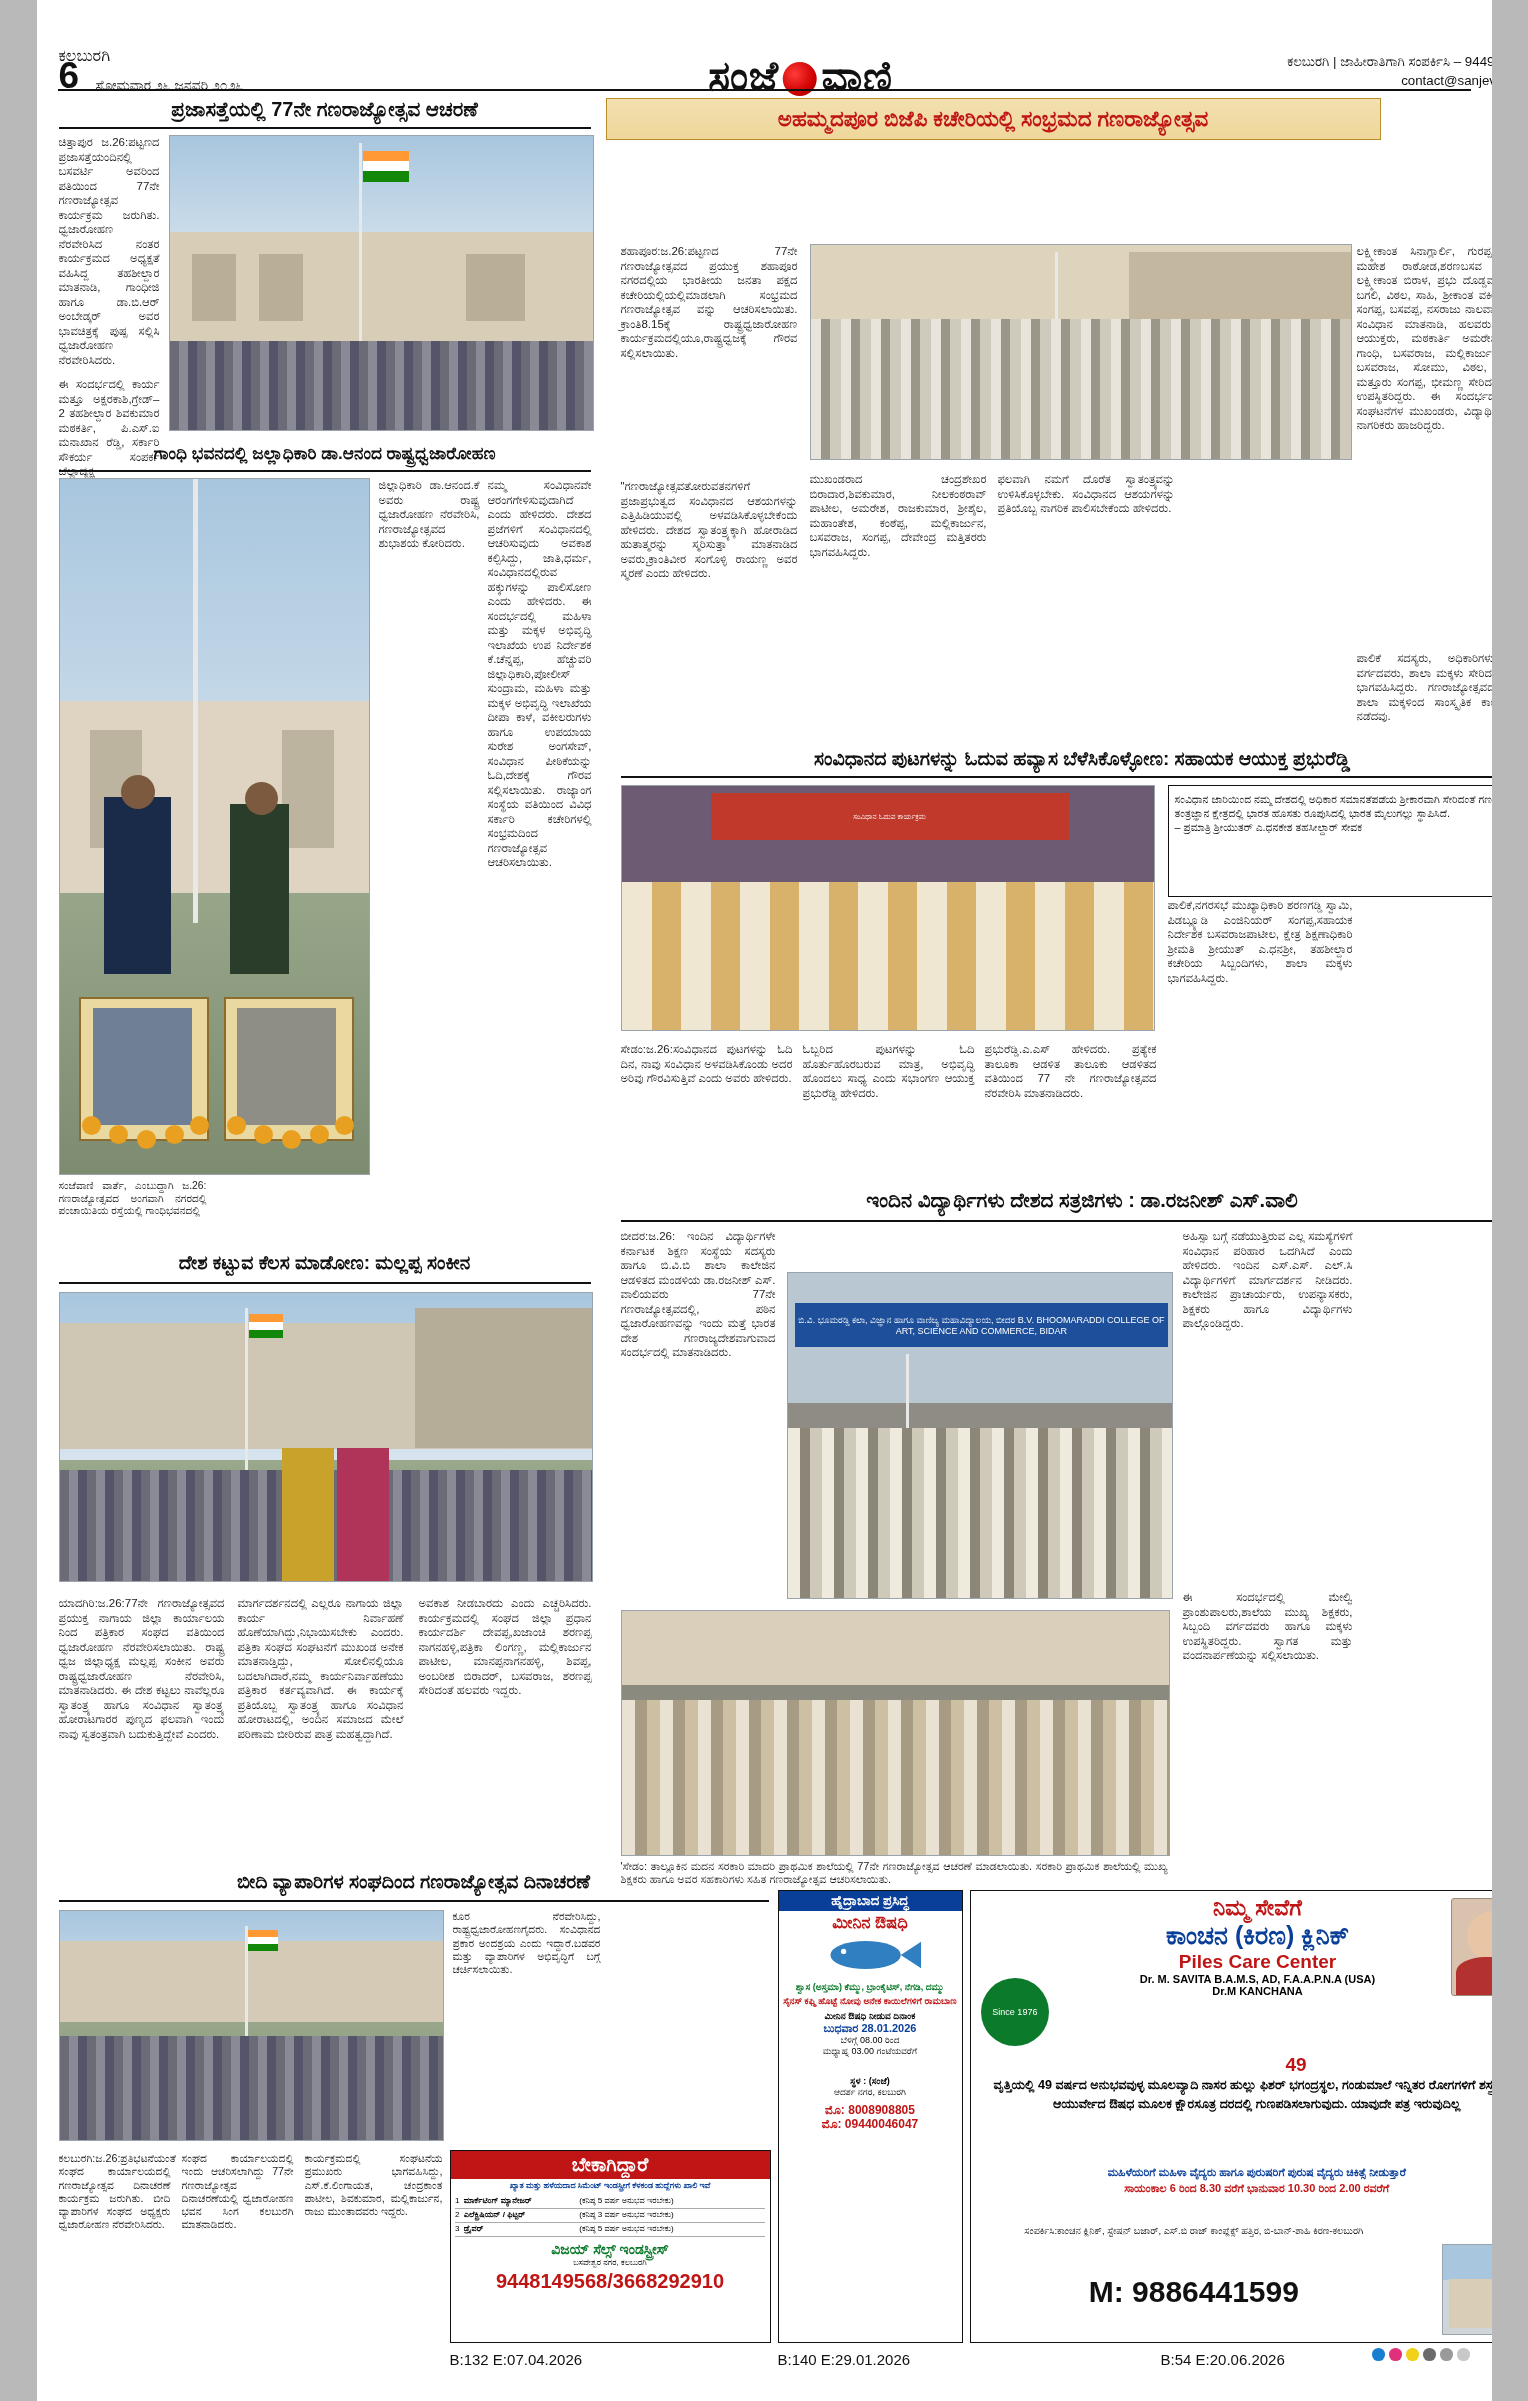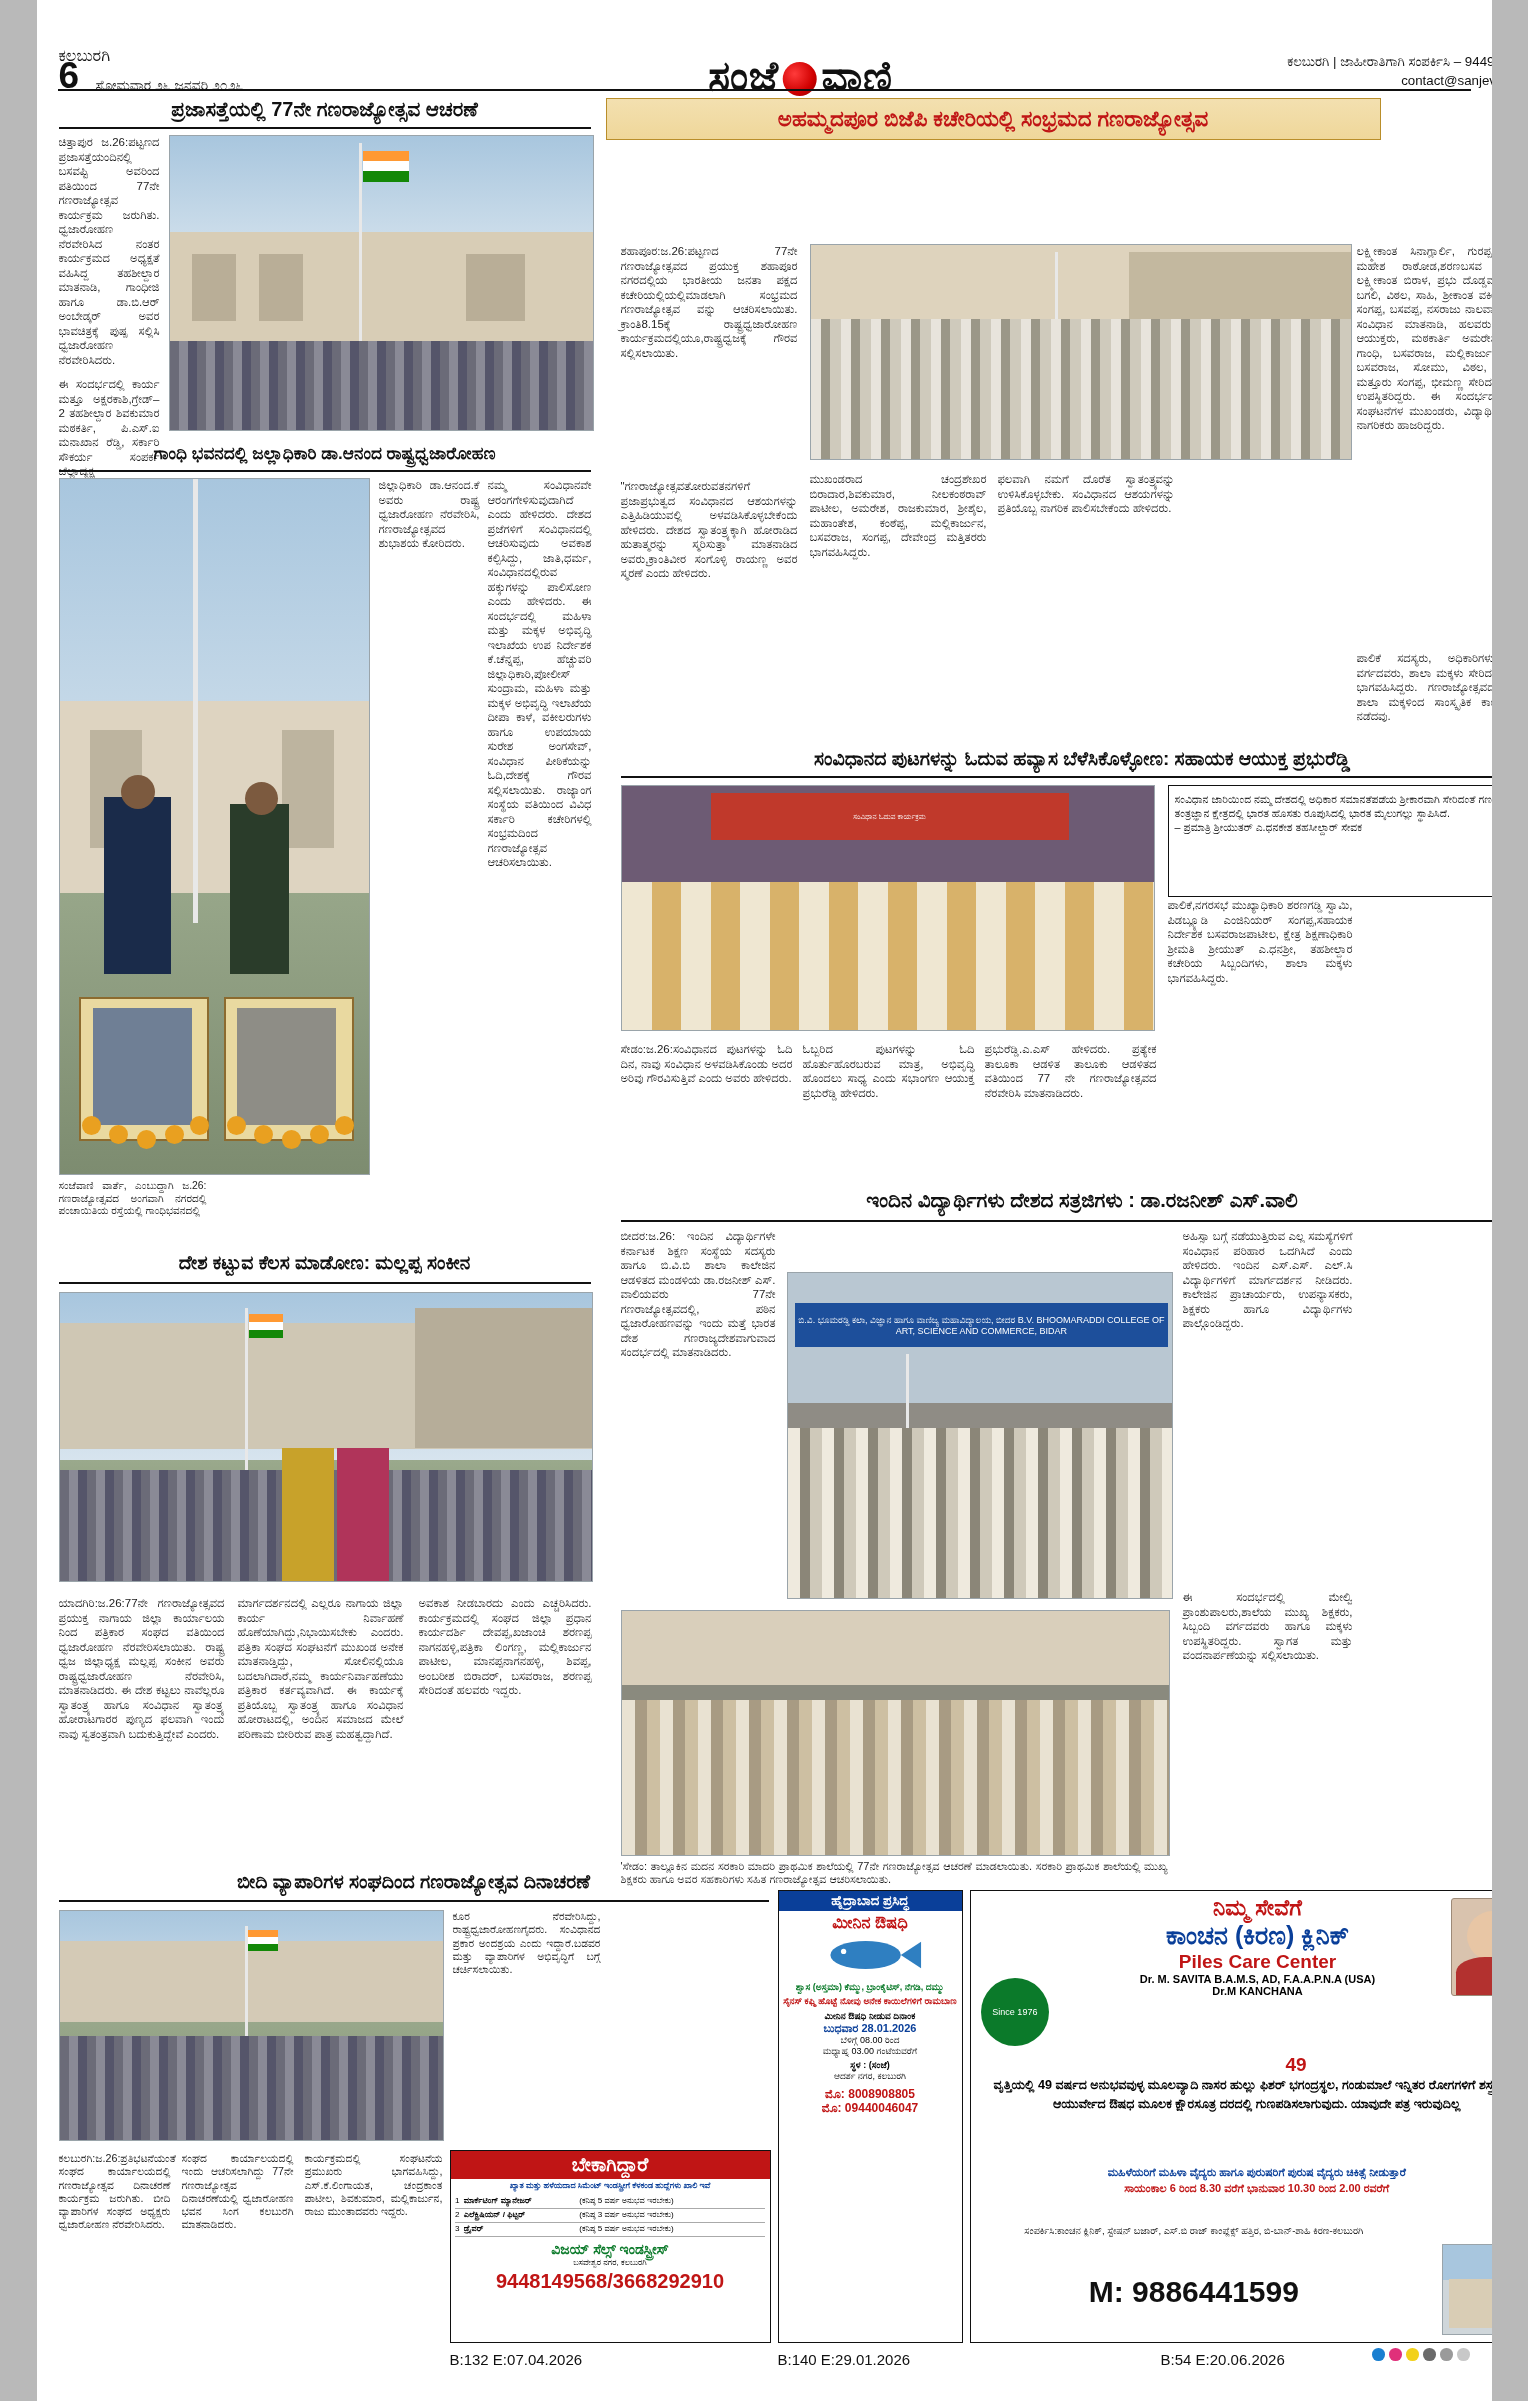--- a/index.html
+++ b/index.html
@@ -81,21 +81,21 @@
     <div class="mh-right">
       <div>ಕಲಬುರಗಿ      |      ಜಾಹೀರಾತಿಗಾಗಿ ಸಂಪರ್ಕಿಸಿ – 94498 71843</div>
       <div class="mh-mail">contact@sanjevani.com</div>
     </div>
   </div>
   <div class="rule" style="top:89px"></div>
 
   <div class="hl" style="left:22px;top:98px;width:532px;font-size:20px;text-align:center">ಪ್ರಜಾಸತ್ತೆಯಲ್ಲಿ 77ನೇ ಗಣರಾಜ್ಯೋತ್ಸವ ಆಚರಣೆ</div>
   <div class="hrule" style="left:22px;top:127px;width:532px;"></div>
 
-  <div class="col" style="left:22px;top:135px;width:101px;">ಚಿತ್ತಾಪುರ ಜ.26:ಪಟ್ಟಣದ ಪ್ರಜಾಸತ್ತೆಯಂದಿನಲ್ಲಿ ಬಸವಪ್ಟಿ ಅವರಿಂದ ಪತಿಯಿಂದ 77ನೇ ಗಣರಾಜ್ಯೋತ್ಸವ ಕಾರ್ಯಕ್ರಮ ಜರುಗಿತು. ಧ್ವಜಾರೋಹಣ ನೆರವೇರಿಸಿದ ನಂತರ ಕಾರ್ಯಕ್ರಮದ ಅಧ್ಯಕ್ಷತೆ ವಹಿಸಿದ್ದ ತಹಶೀಲ್ದಾರ ಮಾತನಾಡಿ, ಗಾಂಧೀಜಿ ಹಾಗೂ ಡಾ.ಬಿ.ಆರ್ ಅಂಬೇಡ್ಕರ್ ಅವರ ಭಾವಚಿತ್ರಕ್ಕೆ ಪುಷ್ಪ ಸಲ್ಲಿಸಿ ಧ್ವಜಾರೋಹಣ ನೆರವೇರಿಸಿದರು.</div>
+  <div class="col" style="left:22px;top:135px;width:101px;">ಚಿತ್ತಾಪುರ ಜ.26:ಪಟ್ಟಣದ ಪ್ರಜಾಸತ್ತೆಯಂದಿನಲ್ಲಿ ಬಸವರ್ಟಿ ಅವರಿಂದ ಪತಿಯಿಂದ 77ನೇ ಗಣರಾಜ್ಯೋತ್ಸವ ಕಾರ್ಯಕ್ರಮ ಜರುಗಿತು. ಧ್ವಜಾರೋಹಣ ನೆರವೇರಿಸಿದ ನಂತರ ಕಾರ್ಯಕ್ರಮದ ಅಧ್ಯಕ್ಷತೆ ವಹಿಸಿದ್ದ ತಹಶೀಲ್ದಾರ ಮಾತನಾಡಿ, ಗಾಂಧೀಜಿ ಹಾಗೂ ಡಾ.ಬಿ.ಆರ್ ಅಂಬೇಡ್ಕರ್ ಅವರ ಭಾವಚಿತ್ರಕ್ಕೆ ಪುಷ್ಪ ಸಲ್ಲಿಸಿ ಧ್ವಜಾರೋಹಣ ನೆರವೇರಿಸಿದರು.</div>
   <div class="col" style="left:22px;top:377px;width:101px;">ಈ ಸಂದರ್ಭದಲ್ಲಿ ಕಾರ್ಯ ಮತ್ತೂ ಅಕ್ಷರಕಾಶಿ,ಗ್ರೇಡ್–2 ತಹಶೀಲ್ದಾರ ಶಿವಕುಮಾರ ಮಠಕರ್ತಿ, ಪಿ.ಎಸ್.ಐ ಮನಾಖಾನ ರೆಡ್ಡಿ, ಸರ್ಕಾರಿ ಸೌಕರ್ಯ ಸಂಪರ್ಕ ಜೆಲ್ಲಾದ್ಯಕ್ಷ ಬಸವರಾಜಬಿಂದಗಿ,ಕನ್ನಡಕ ಜನಾರ್ದಿನ ಗೋಳಗೇರಿ ಸೇರಿದಂತೆ ಅನೇಕ ಮಾನ್ಯರು, ಶಿಕ್ಷಕರು ಮತ್ತು ವಿದ್ಯಾರ್ಥಿಗಳು ಇದ್ದರು.</div>
 
   <div class="ph" style="left:132px;top:135px;width:423px;height:294px">
     <div class="sky"></div>
       <div class="grnd"></div>
     <div class="bld" style="left:0;top:96px;width:423px;height:111px;background:#d8cdb6"></div>
     <div class="bld" style="left:22px;top:118px;width:44px;height:67px;background:#b9ae97"></div>
     <div class="bld" style="left:89px;top:118px;width:44px;height:67px;background:#b9ae97"></div>
     <div class="bld" style="left:296px;top:118px;width:59px;height:67px;background:#b9ae97"></div>
     <div class="pole" style="left:189px;top:7.4px;height:244px"></div>
@@ -276,21 +276,21 @@
         <polygon points="95,25 118,10 118,40" fill="#2f7fc1"></polygon>
         <circle cx="30" cy="21" r="3" fill="#fff"></circle>
       </svg>
     </div>
     <div class="small center" style="padding:1.5px 3.7px;color:#0b7a2a;font-weight:bold">ಶ್ವಾಸ (ಅಸ್ತಮಾ) ಕೆಮ್ಮು, ಬ್ರಾಂಕೈಟಿಸ್, ನೆಗಡಿ, ದಮ್ಮು</div>
     <div class="small center" style="padding:1.5px 3.7px;color:#c01515;font-weight:bold">ಸೈನಸ್ ಕಫ್ಮಿ ಹೊಟ್ಟೆ ನೋವು ಅನೇಕ ಕಾಯಿಲೆಗಳಿಗೆ ರಾಮಬಾಣ</div>
     <div class="small center" style="padding:3px 3.7px 0;font-weight:bold">ಮೀನಿನ ಔಷಧಿ ನೀಡುವ ದಿನಾಂಕ</div>
     <div class="center ad-blue" style="font-size:11px">ಬುಧವಾರ 28.01.2026</div>
     <div class="small center">ಬೆಳಿಗ್ಗೆ 08.00 ರಿಂದ</div>
     <div class="small center">ಮಧ್ಯಾಹ್ನ 03.00 ಗಂಟೆಯವರೆಗೆ</div>
-    <div class="small center" style="margin-top:3px;font-weight:bold">ಸ್ಥಳ : (ಸಂಜೆ)</div>
+    <div class="small center" style="margin-top:19px;font-weight:bold">ಸ್ಥಳ : (ಸಂಜೆ)</div>
     <div class="small center">ಆದರ್ಶ ನಗರ, ಕಲಬುರಗಿ</div>
     <div class="center ad-red" style="font-size:12px;margin-top:4.4px">ಮೊ: 8008908805</div>
     <div class="center ad-red" style="font-size:12px">ಮೊ: 09440046047</div>
   </div>
   <div class="footline" style="left:741px;top:2351px">B:140 E:29.01.2026</div>
 
   <div class="ad ad-b" style="left:933px;top:1890px;width:574px;height:451px">
     <div class="center ad-red" style="font-size:22px;padding-top:4.4px">ನಿಮ್ಮ ಸೇವೆಗೆ</div>
     <div class="center ad-blue" style="font-size:25px">ಕಾಂಚನ (ಕಿರಣ) ಕ್ಲಿನಿಕ್</div>
     <div class="center" style="font-size:19px;color:#c01515;font-weight:bold">Piles Care Center</div>

